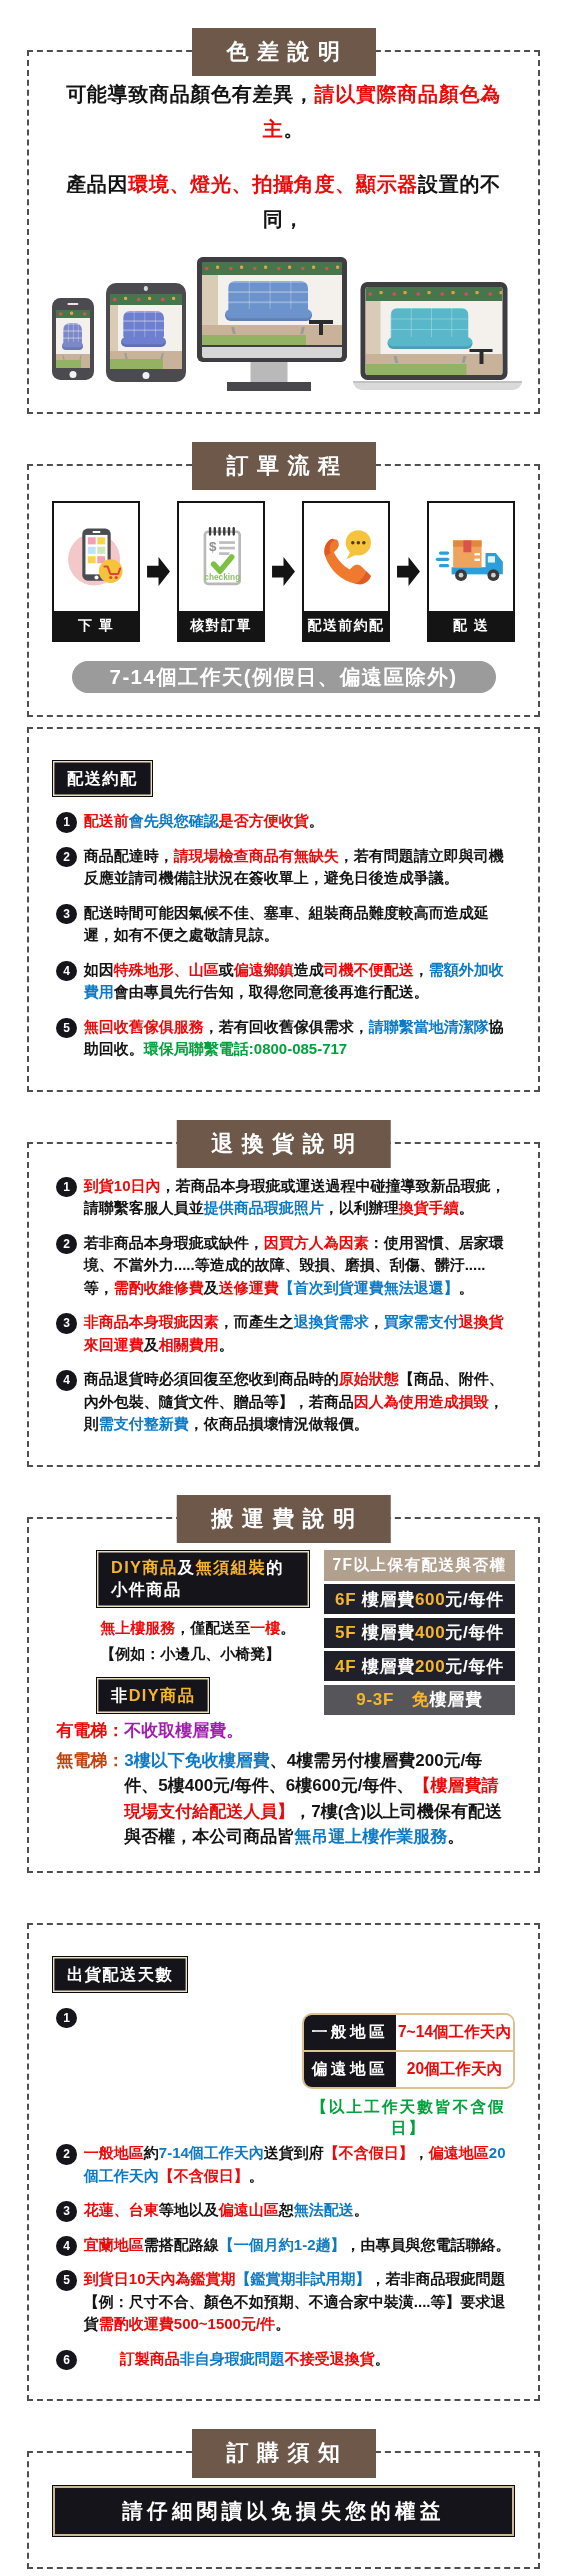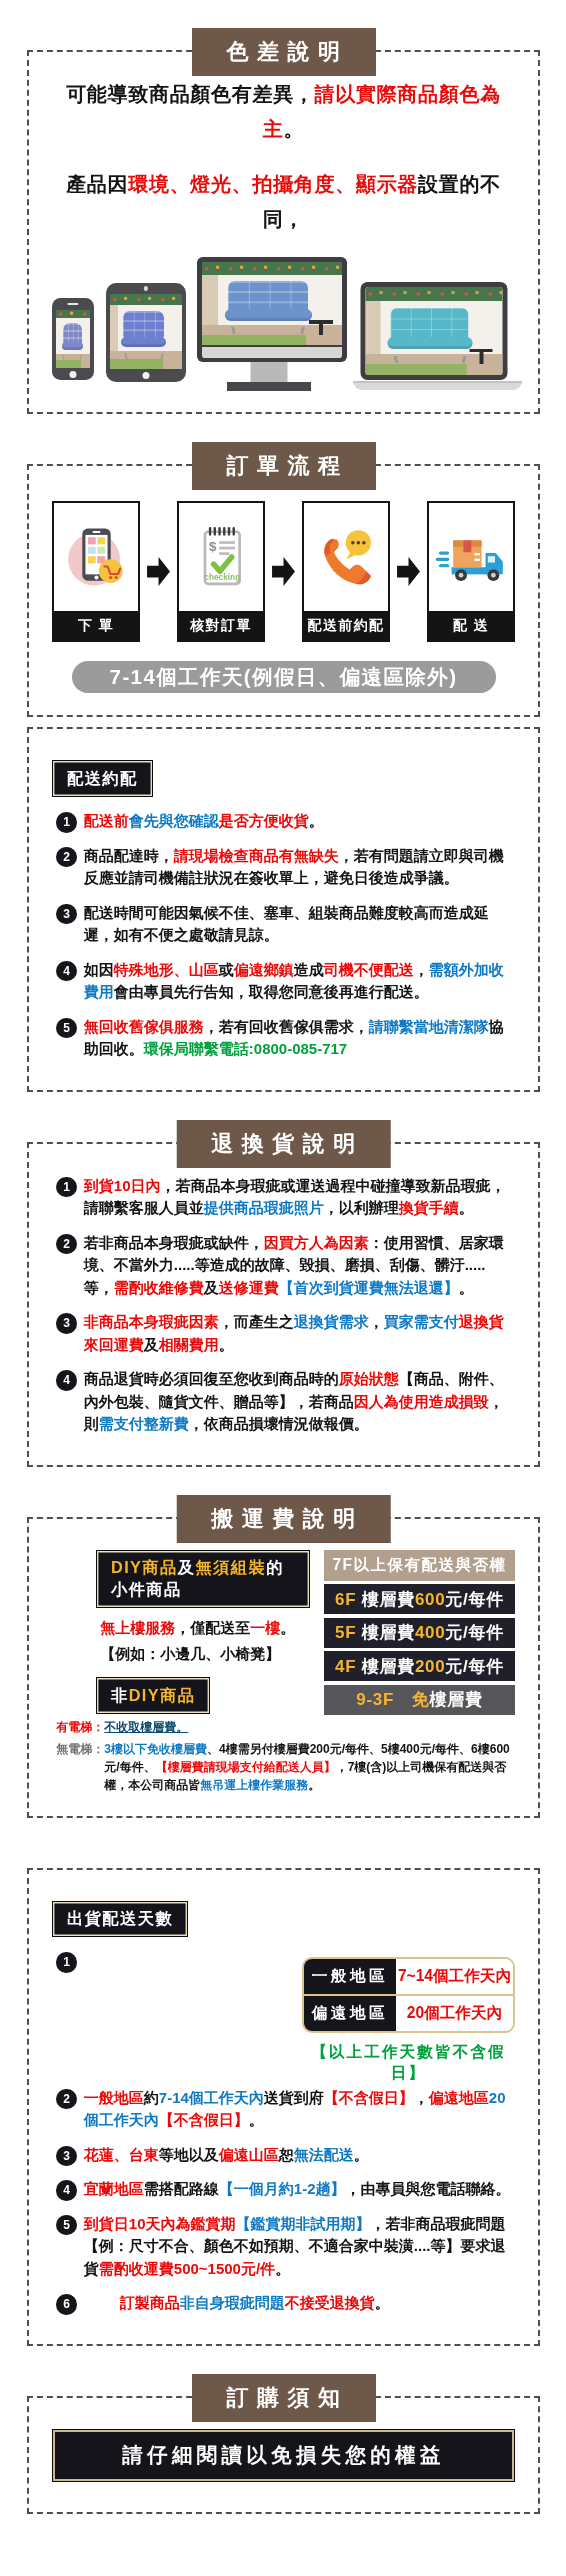--- a/index.html
+++ b/index.html
@@ -73,21 +73,21 @@
     text-align:center;font-size:20.5px;letter-spacing:1.4px;padding:2px 0;}
 
   
   .mf-cols{display:flex;gap:14px;align-items:flex-start;margin-left:44px;}
   .mf-left{flex:1.12;}
   .mf-right{flex:1;}
   .fee-head{background:#b2a08e;color:#fff;text-align:center;font-size:15.6px;letter-spacing:1.4px;padding:5px 2.8px;margin-bottom:3.5px;}
   .fee-row{background:#20202a;color:#fff;text-align:center;font-size:17px;letter-spacing:0.7px;padding:3.5px 2.8px;margin-bottom:3.5px;}
   .fee-row.gray{background:#55555a;}
   .mf-line{font-size:15px;line-height:1.5;margin:1.4px 4.3px 7px;}
-  .elev-row{display:flex;align-items:flex-start;font-size:12px;line-height:1.5;margin:0 4.3px 4.3px;}
+  .elev-row{display:flex;align-items:flex-start;font-size:17px;line-height:1.5;margin:0 4.3px 4.3px;}
   .elev-head{white-space:nowrap;}
   .elev-body{flex:1;}
 
   
   .dt-row{display:flex;gap:11.3px;align-items:flex-start;margin-bottom:2.8px;}
   .dt-left{flex:1.12;}
   .dt-right{flex:1;padding-top:7px;}
   .days-table{border:2.1px solid #dcc28e;border-radius:10px;overflow:hidden;}
   .days-row{display:flex;border-bottom:2.1px solid #dcc28e;}
   .days-row:last-child{border-bottom:none;}
@@ -345,24 +345,24 @@
             <div class="fee-row"><span style="color: rgb(246, 181, 46);">6F</span><span style="color: rgb(255, 255, 255);"> 樓層費</span><span style="color: rgb(246, 181, 46);">600</span><span style="color: rgb(255, 255, 255);">元/每件</span></div>
             <div class="fee-row"><span style="color: rgb(246, 181, 46);">5F</span><span style="color: rgb(255, 255, 255);"> 樓層費</span><span style="color: rgb(246, 181, 46);">400</span><span style="color: rgb(255, 255, 255);">元/每件</span></div>
             <div class="fee-row"><span style="color: rgb(246, 181, 46);">4F</span><span style="color: rgb(255, 255, 255);"> 樓層費</span><span style="color: rgb(246, 181, 46);">200</span><span style="color: rgb(255, 255, 255);">元/每件</span></div>
             <div class="fee-row gray"><span style="color: rgb(246, 181, 46);">9-3F</span><span style="color: rgb(255, 255, 255);">　</span><span style="color: rgb(246, 181, 46);">免</span><span style="color: rgb(255, 255, 255);">樓層費</span></div>
           </div>
       </div>
     </div>
     <div>
         <div class="elev-row">
           <span class="elev-head"><span style="color: rgb(235, 10, 10);">有電梯：</span></span>
-          <span class="elev-body"><span style="color: #0c4a6e; text-decoration: underline;">不收取樓層費。</span></span>
+          <span class="elev-body"><span style="color: #a21caf;">不收取樓層費。</span></span>
         </div>
         <div class="elev-row">
-          <span class="elev-head"><span style="color: #737373;">無電梯：</span></span>
+          <span class="elev-head"><span style="color: #c2410c;">無電梯：</span></span>
           <span class="elev-body"><span style="color: rgb(14, 122, 196);">3樓以下免收樓層費</span><span style="color: rgb(20, 20, 20);">、4樓需另付樓層費200元/每件、5樓400元/每件、6樓600元/每件、</span><span style="color: rgb(235, 10, 10);">【樓層費請現場支付給配送人員】</span><span style="color: rgb(20, 20, 20);">，7樓(含)以上司機保有配送與否權，本公司商品皆</span><span style="color: rgb(14, 122, 196);">無吊運上樓作業服務</span><span style="color: rgb(20, 20, 20);">。</span></span>
         </div>
       </div>
   </section>
 
   <section class="sec">
     <span class="chip">出貨配送天數</span>
     <div class="dt-row">
       <div class="dt-left">
         <div class="num-item">

